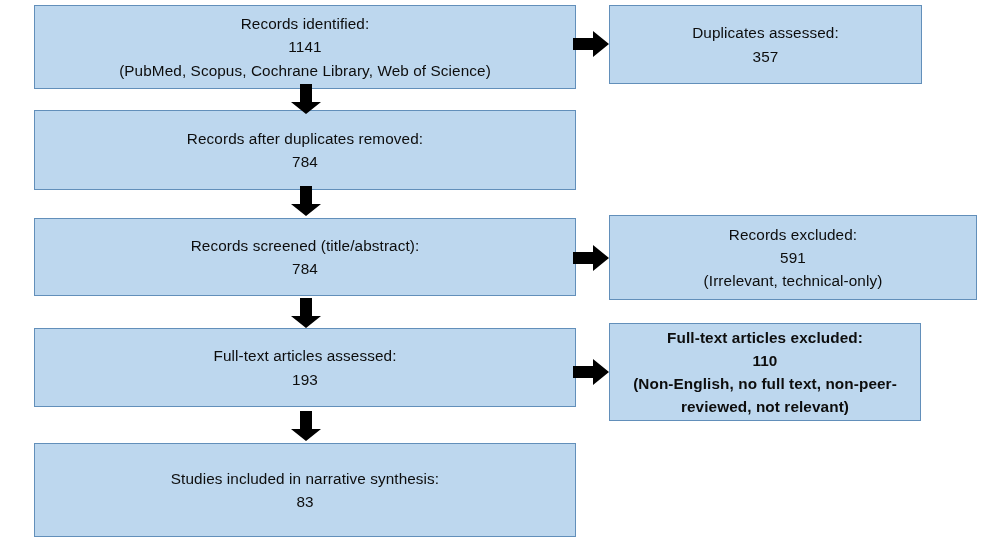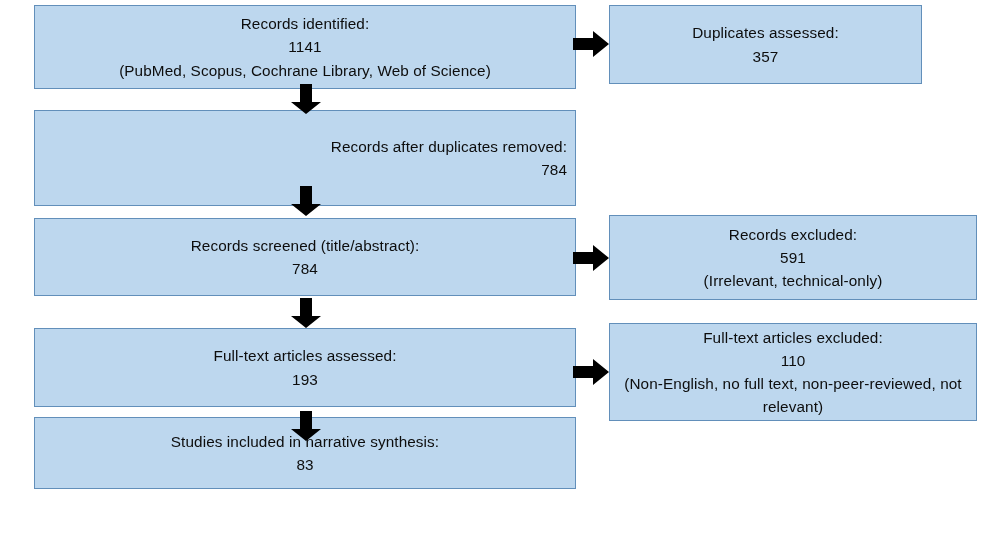--- a/index.html
+++ b/index.html
@@ -40,28 +40,28 @@
   }
   .node .line {
     display: block;
     white-space: nowrap;
   }
   .node .line.wrap {
     white-space: normal;
   }
   
   #box-identified    { left: 34px;  top: 5px;   width: 542px; height: 84px; }
-  #box-after-dupes   { left: 34px;  top: 110px; width: 542px; height: 96px; align-items: flex-end; }
+  #box-after-dupes   { left: 34px;  top: 110px; width: 542px; height: 80px; }
   #box-screened      { left: 34px;  top: 218px; width: 542px; height: 78px; }
   #box-fulltext      { left: 34px;  top: 328px; width: 542px; height: 79px; align-items: center; }
-  #box-included      { left: 34px;  top: 417px; width: 542px; height: 72px; }
+  #box-included      { left: 34px;  top: 443px; width: 542px; height: 94px; }
   
   #box-duplicates    { left: 609px; top: 5px;   width: 313px; height: 79px; }
   #box-excluded      { left: 609px; top: 215px; width: 368px; height: 85px; }
-  #box-ft-excluded   { left: 609px; top: 323px; width: 368px; height: 98px; }
+  #box-ft-excluded   { left: 609px; top: 323px; width: 312px; height: 98px; font-weight: bold; }
 
   
   .arrow-down {
     position: absolute;
     width: 30px;
     height: 30px;
   }
   .arrow-right {
     position: absolute;
     width: 36px;

